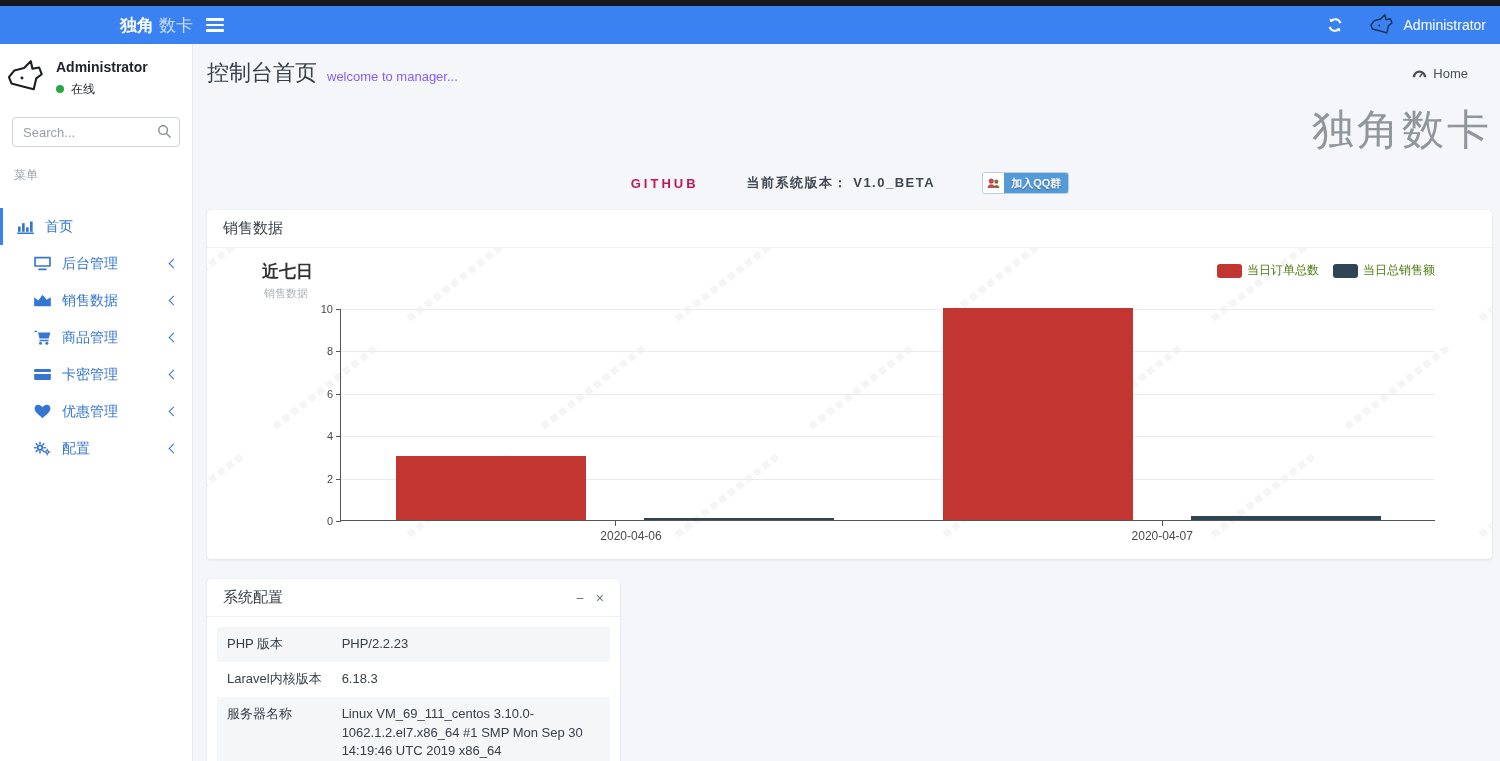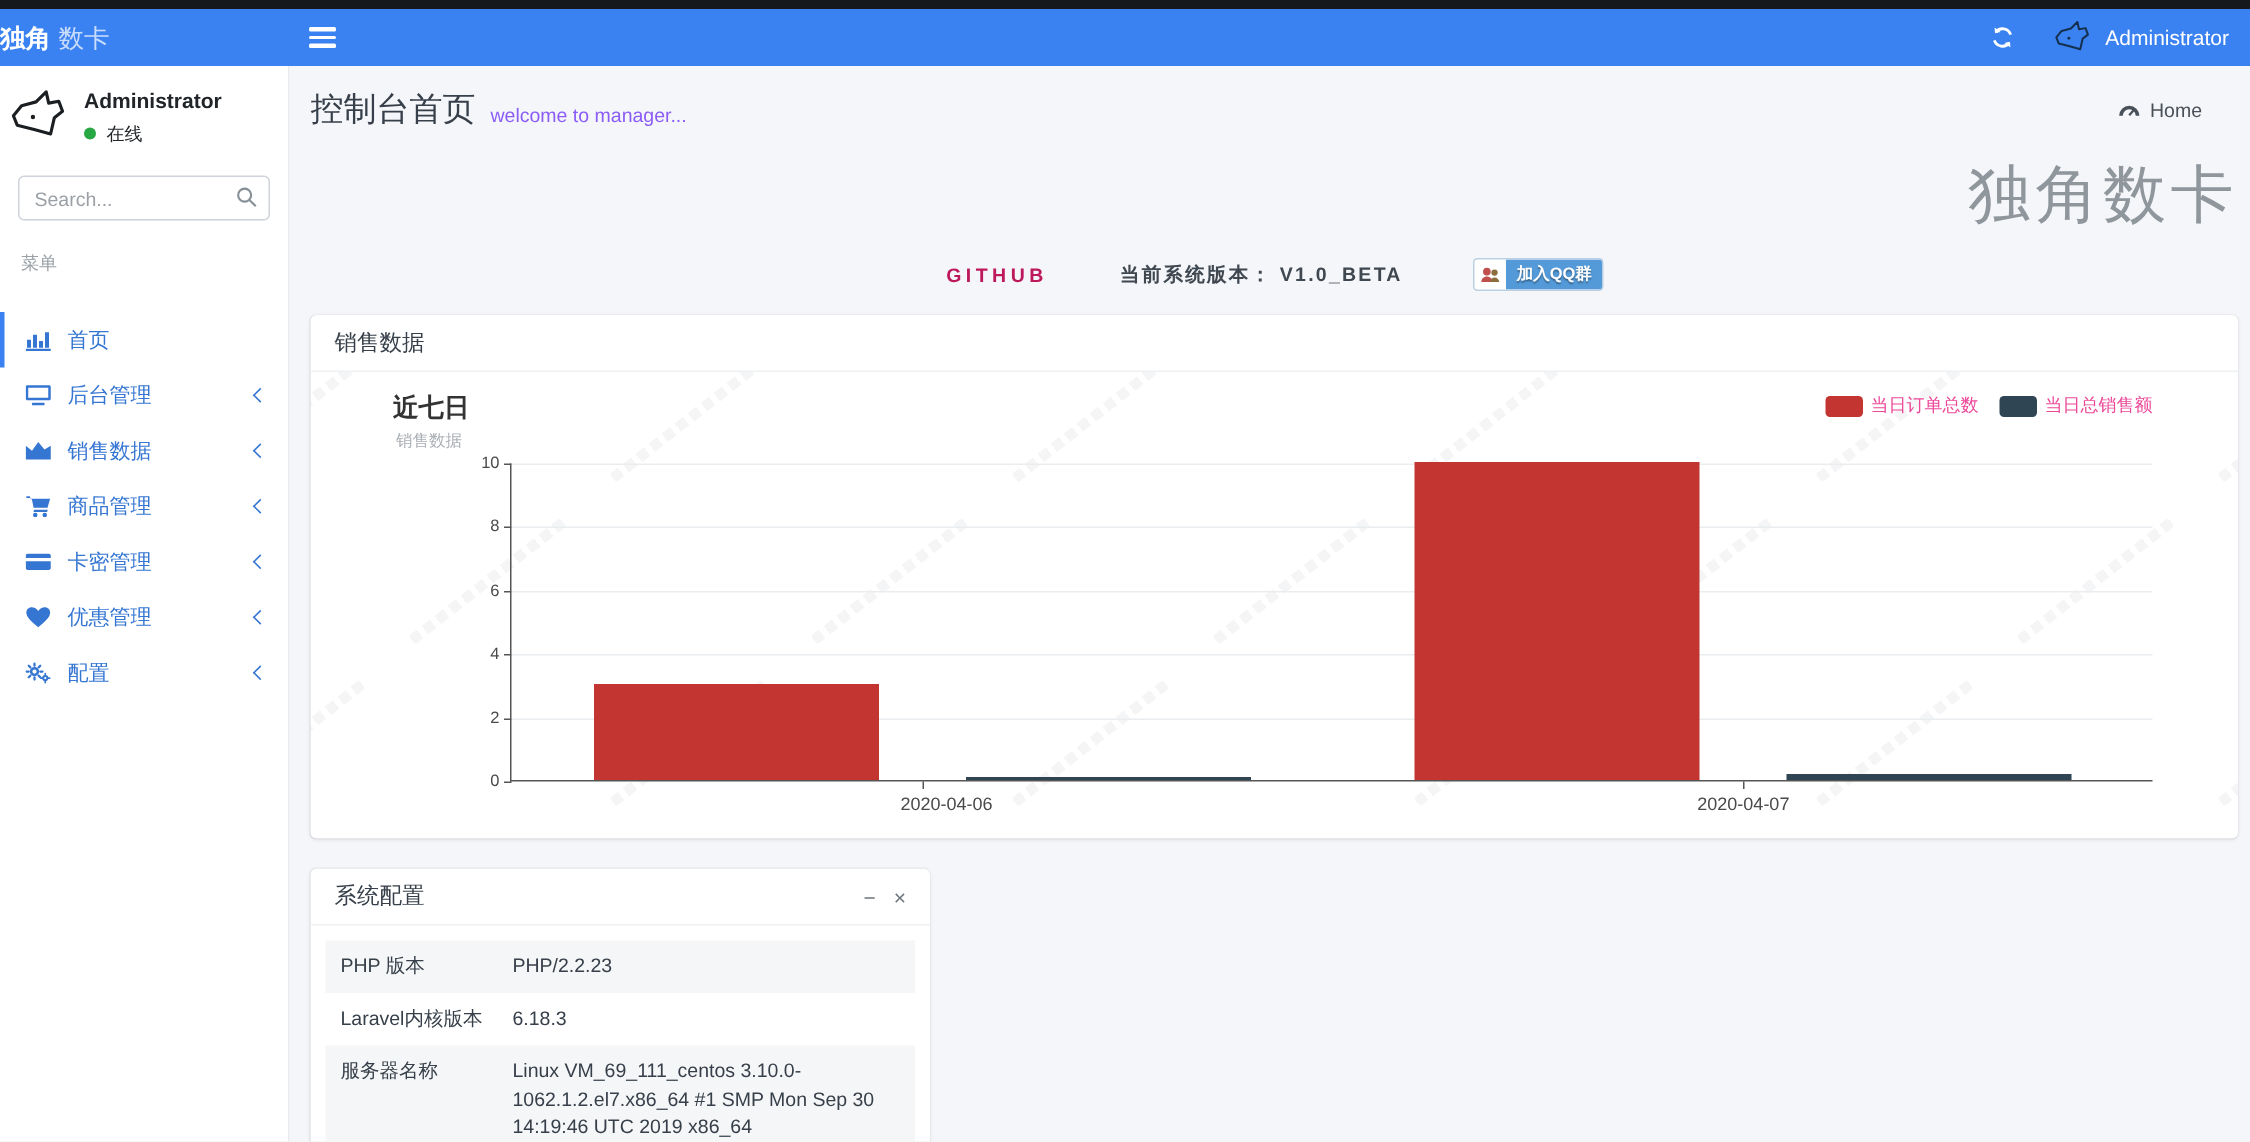--- a/index.html
+++ b/index.html
@@ -2,21 +2,21 @@
 <html><head>
 <meta charset="utf-8">
 <style>
   * { margin:0; padding:0; box-sizing:border-box; }
   html,body { width:1500px; height:761px; overflow:hidden;
     font-family:"Liberation Sans","DejaVu Sans",sans-serif; background:#f4f6f9; }
 
   
   .top-strip { height:6px; background:#15191d; }
   .navbar { height:38px; background:#3a81f1; display:flex; align-items:center; color:#fff; }
-  .brand { width:193px; text-align:left; font-size:17px; flex:0 0 193px; }
+  .brand { width:193px; text-align:right; font-size:17px; flex:0 0 193px; }
   .brand b { font-weight:700; }
   .brand span.lite { color:rgba(255,255,255,.72); margin-left:5px; font-weight:400; }
   .hamburger { margin-left:13px; width:18px; cursor:pointer; }
   .hamburger i { display:block; height:2.4px; background:#fff; margin:3.2px 0; border-radius:1px; }
   .nav-right { margin-left:auto; display:flex; align-items:center; gap:26px; padding-right:14px; }
   .nav-user { display:flex; align-items:center; gap:8px; font-size:14px; }
 
   
   .layout { display:flex; height:717px; }
   .sidebar { flex:0 0 193px; background:#fff; border-right:1px solid #e8ebee; }
@@ -27,21 +27,21 @@
   .user-info .uname { font-size:14px; font-weight:600; color:#212529; }
   .status { display:flex; align-items:center; gap:7px; margin-top:6px; font-size:12px; color:#212529; }
   .dot { width:8px; height:8px; border-radius:50%; background:#28a745; }
   .search-wrap { margin:6px 12px 0; position:relative; }
   .search-wrap input { width:100%; height:30px; border:1px solid #ced4da; border-radius:4px;
     padding:0 30px 0 10px; font-size:13px; color:#495057; outline:none; font-family:inherit; }
   .search-wrap input::placeholder { color:#9aa0a6; }
   .search-wrap .mag { position:absolute; right:8px; top:7px; }
   .section-label { margin:20px 14px 24px; font-size:12px; color:#9aa0a6; }
   .nav-item { position:relative; height:37px; display:flex; align-items:center;
-    padding-left:15px; color:#3576d2; cursor:pointer; }
+    padding-left:32px; color:#3576d2; cursor:pointer; }
   .nav-item .nav-ico { width:20px; display:flex; justify-content:center; margin-right:10px; }
   .nav-item .nav-label { font-size:14px; }
   .nav-item.active { border-left:3px solid #3a81f1; padding-left:12px; }
   .chev { position:absolute; right:15px; width:7px; height:7px;
     border-left:1.6px solid #3576d2; border-bottom:1.6px solid #3576d2; transform:rotate(45deg); }
 
   
   .content-header { display:flex; align-items:center; }
   .page-title { font-size:22px; font-weight:500; color:#37404a; }
   .page-sub { margin-left:10px; margin-top:7px; font-size:13px; color:#8b5cf6; }
@@ -74,21 +74,21 @@
   .sys-table td { padding:8px 10px; vertical-align:top; line-height:1.45; }
   .sys-table td.lbl { width:100px; white-space:nowrap; }
   .sys-table tr:nth-child(odd) { background:#f5f6f7; }
 
   
   .chart-title { position:absolute; left:55px; top:12px; font-size:17px; font-weight:700; color:#333; }
   .chart-subtitle { position:absolute; left:57px; top:38px; font-size:11px; color:#abb0b5; }
   .legend { position:absolute; right:57px; top:14px; display:flex; gap:14px; }
   .legend-item { display:flex; align-items:center; gap:5px; cursor:pointer; }
   .legend-swatch { width:25px; height:14px; border-radius:3px; }
-  .legend-label { font-size:12px; color:#ec4899; }
+  .legend-label { font-size:12px; color:#4d7c0f; }
   .plot { position:absolute; left:133px; right:57px; top:61px; height:212px;
     border-left:1px solid #555; border-bottom:1px solid #555; }
   .gridline { position:absolute; left:0; right:0; height:1px; background:#e9edf0; }
   .ytick { position:absolute; left:-5px; width:5px; height:1px; background:#555; }
   .ylabel { position:absolute; left:-42px; width:34px; text-align:right; font-size:11px; color:#4a4a4a; }
   .xtick { position:absolute; width:1px; height:5px; bottom:-6px; background:#555; }
   .xlabel { position:absolute; top:220px; width:120px; text-align:center; font-size:12px; color:#4a4a4a; }
   .bar { position:absolute; bottom:0; }
 
   

